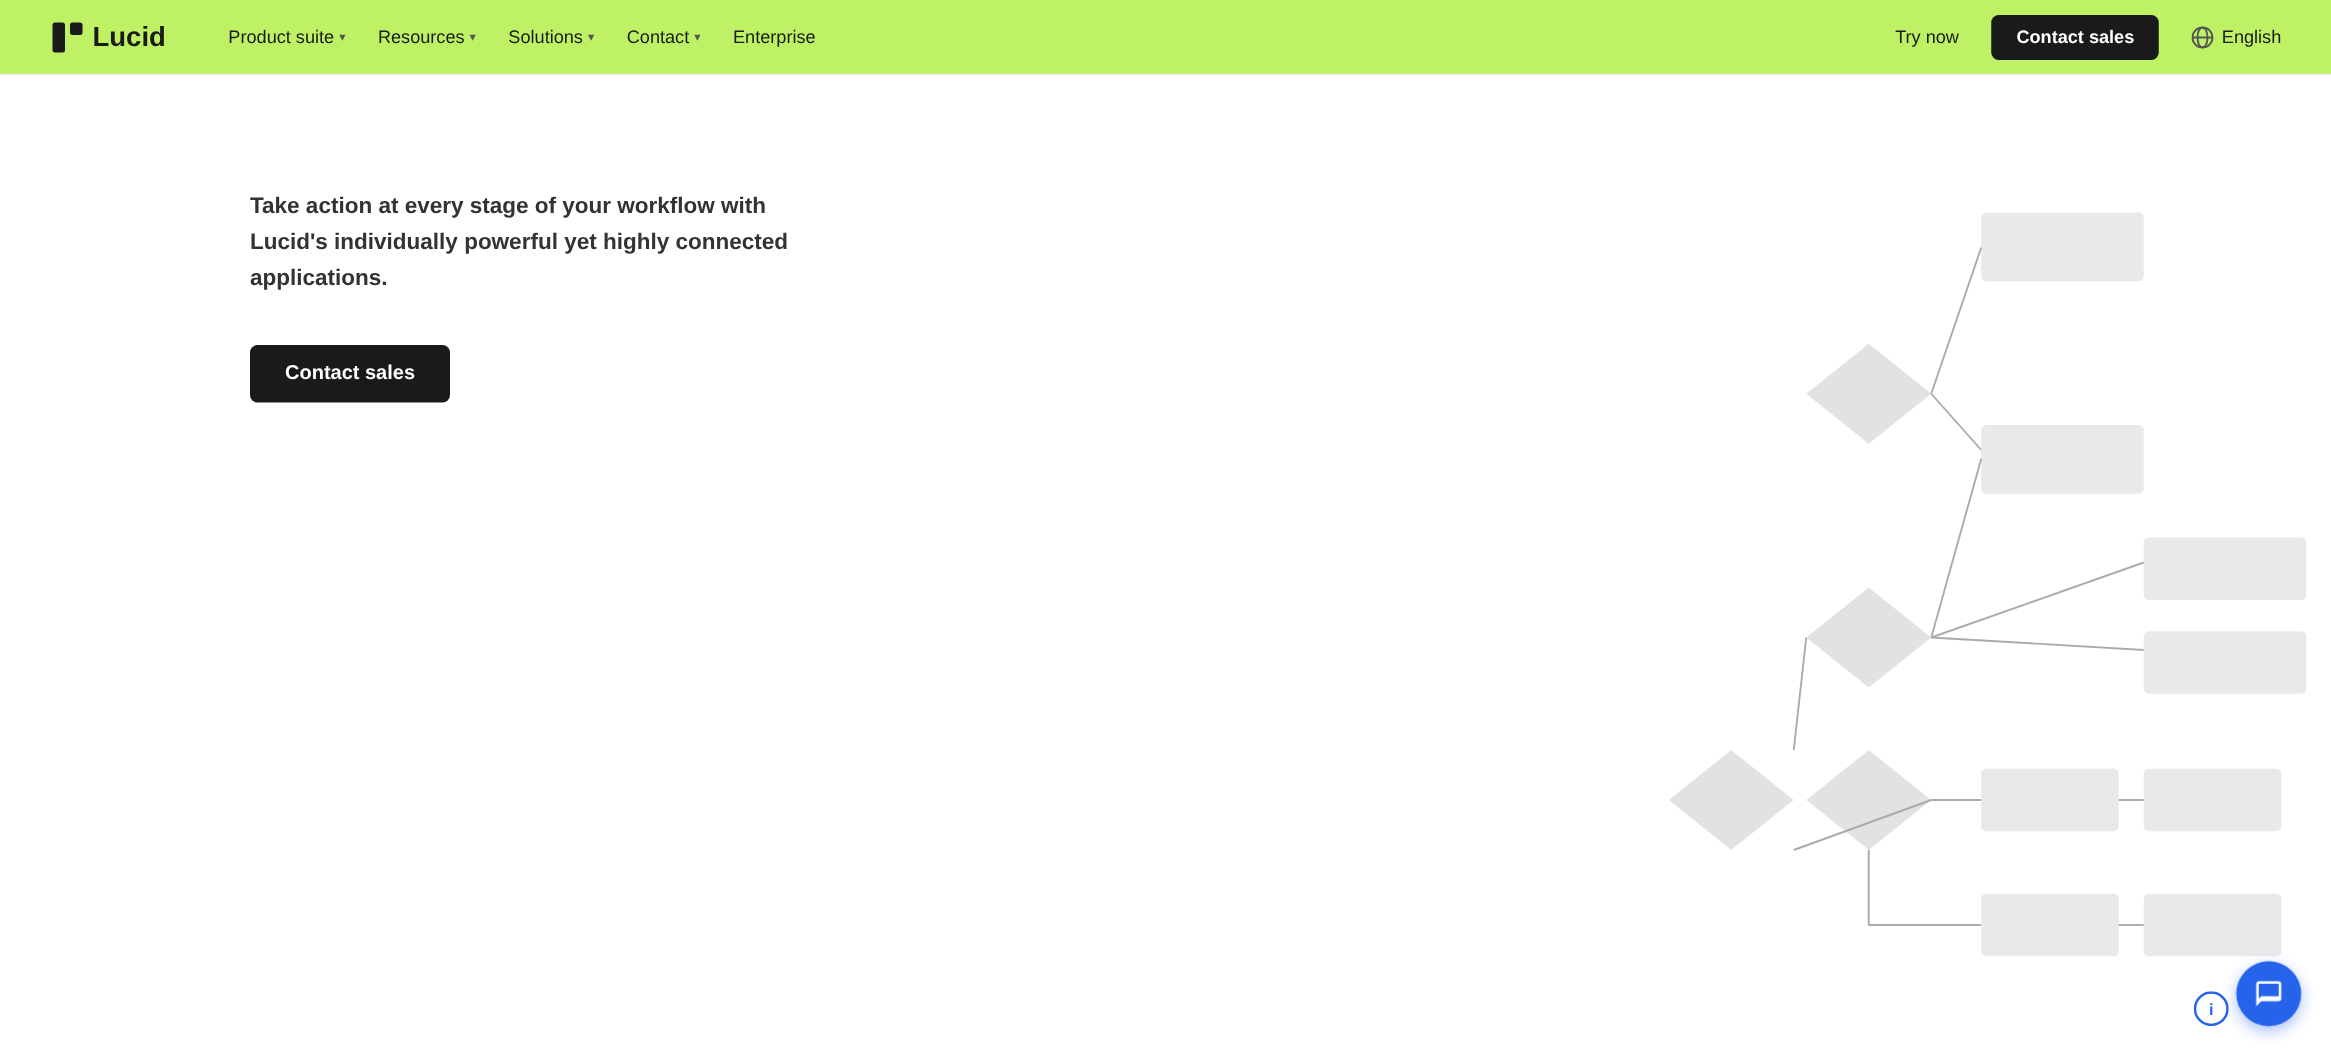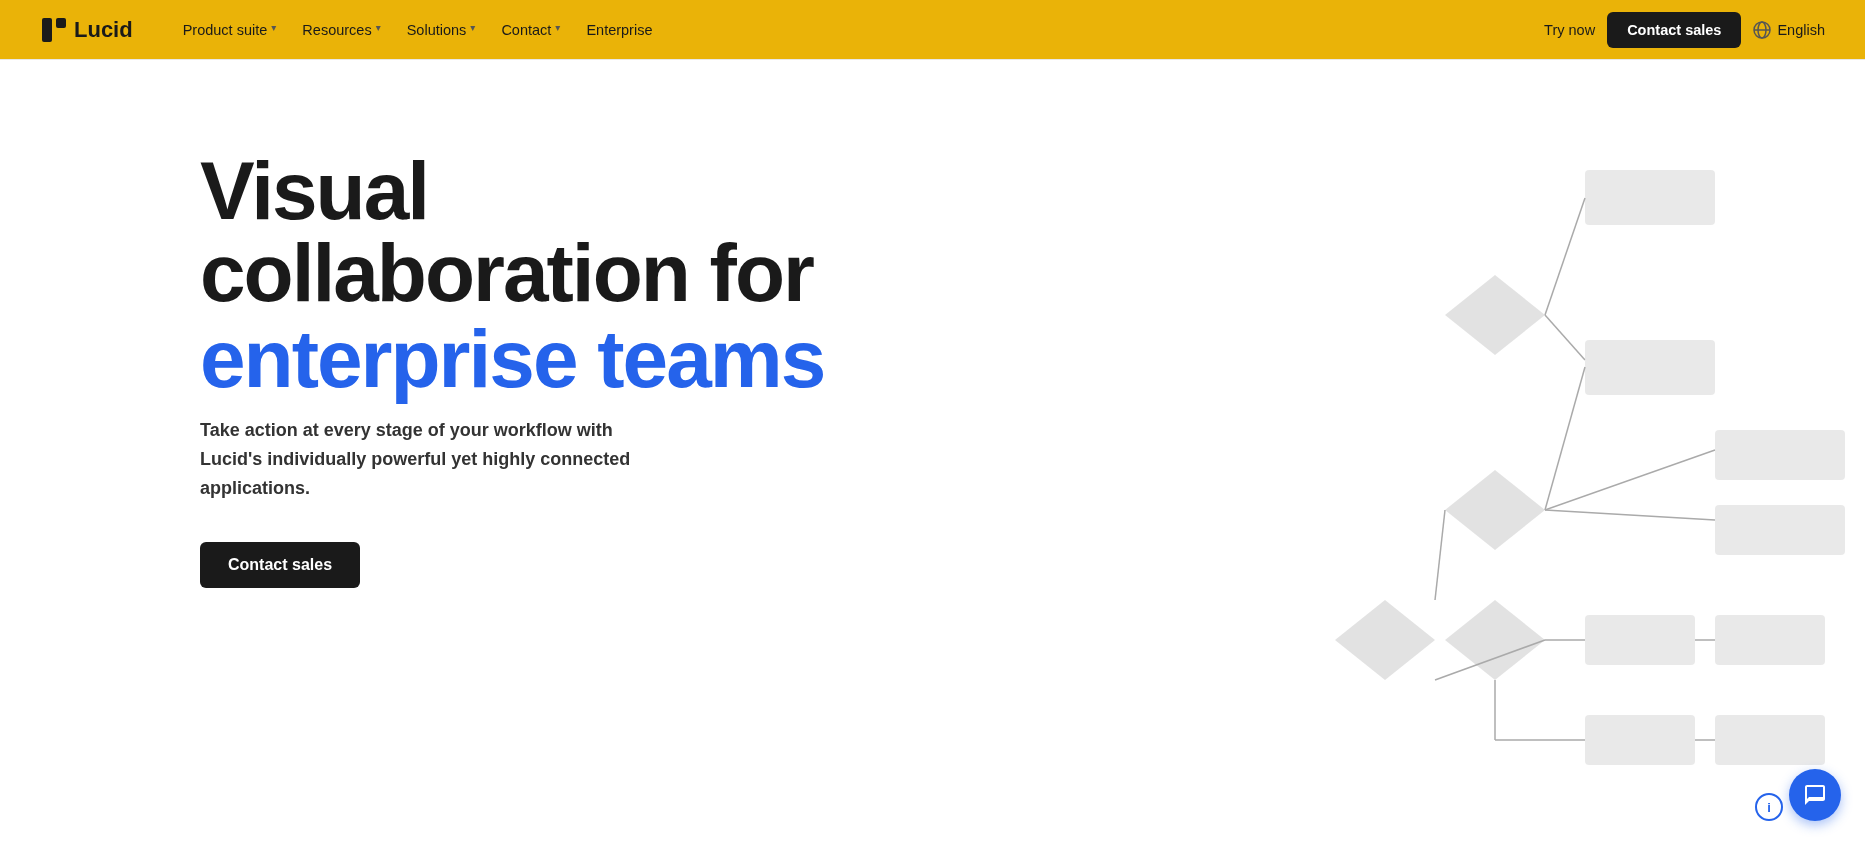--- a/index.html
+++ b/index.html
@@ -5,21 +5,21 @@
     * { margin: 0; padding: 0; box-sizing: border-box; }
     body { font-family: -apple-system, BlinkMacSystemFont, 'Segoe UI', Arial, sans-serif; background: #fff; overflow-x: hidden; }
 
     
     nav {
       display: flex;
       align-items: center;
       padding: 0 40px;
       height: 60px;
       border-bottom: 1px solid #e8e8e8;
-      background: #eab308;
+      background: #bef264;
       position: relative;
       z-index: 10;
     }
     .nav-logo {
       display: flex;
       align-items: center;
       gap: 6px;
       margin-right: 40px;
       text-decoration: none;
     }
@@ -33,36 +33,37 @@
       color: #1a1a1a;
     }
     .nav-links {
       display: flex;
       align-items: center;
       gap: 6px;
       flex: 1;
     }
     .nav-link {
       display: flex;
+      align-items: center;
       gap: 4px;
       padding: 8px 10px;
       font-size: 14.5px;
       color: #1a1a1a;
       text-decoration: none;
       cursor: pointer;
       border-radius: 4px;
     }
     .nav-link-chevron {
       font-size: 10px;
       color: #555;
     }
     .nav-actions {
       display: flex;
       align-items: center;
-      gap: 12px;
+      gap: 26px;
     }
     .nav-try-now {
       font-size: 14.5px;
       color: #1a1a1a;
       text-decoration: none;
       cursor: pointer;
     }
     .nav-contact-btn {
       background: #1a1a1a;
       color: #fff;
@@ -218,25 +219,20 @@
         <ellipse cx="9" cy="9" rx="4" ry="8" stroke="#555" stroke-width="1.5" fill="none"></ellipse>
         <line x1="1" y1="9" x2="17" y2="9" stroke="#555" stroke-width="1.5"></line>
       </svg>
       <span>English</span>
     </div>
   </div>
 </nav>
 
 <section class="hero">
   <div class="hero-content">
-    <h1 class="hero-title">
-      <span>Visual</span><br>
-      <span>collaboration for</span>
-      <span class="hero-title-blue">enterprise teams</span>
-    </h1>
     <p class="hero-subtitle">Take action at every stage of your workflow with Lucid's individually powerful yet highly connected applications.</p>
     <button class="hero-cta">Contact sales</button>
   </div>
 
   <svg class="hero-diagram" viewBox="0 0 700 680" xmlns="http://www.w3.org/2000/svg">
 
     <rect x="400" y="30" width="130" height="55" rx="4" fill="#e0e0e0" opacity="0.7"></rect>
 
     <polygon points="310,135 360,175 310,215 260,175" fill="#d5d5d5" opacity="0.7"></polygon>
 

